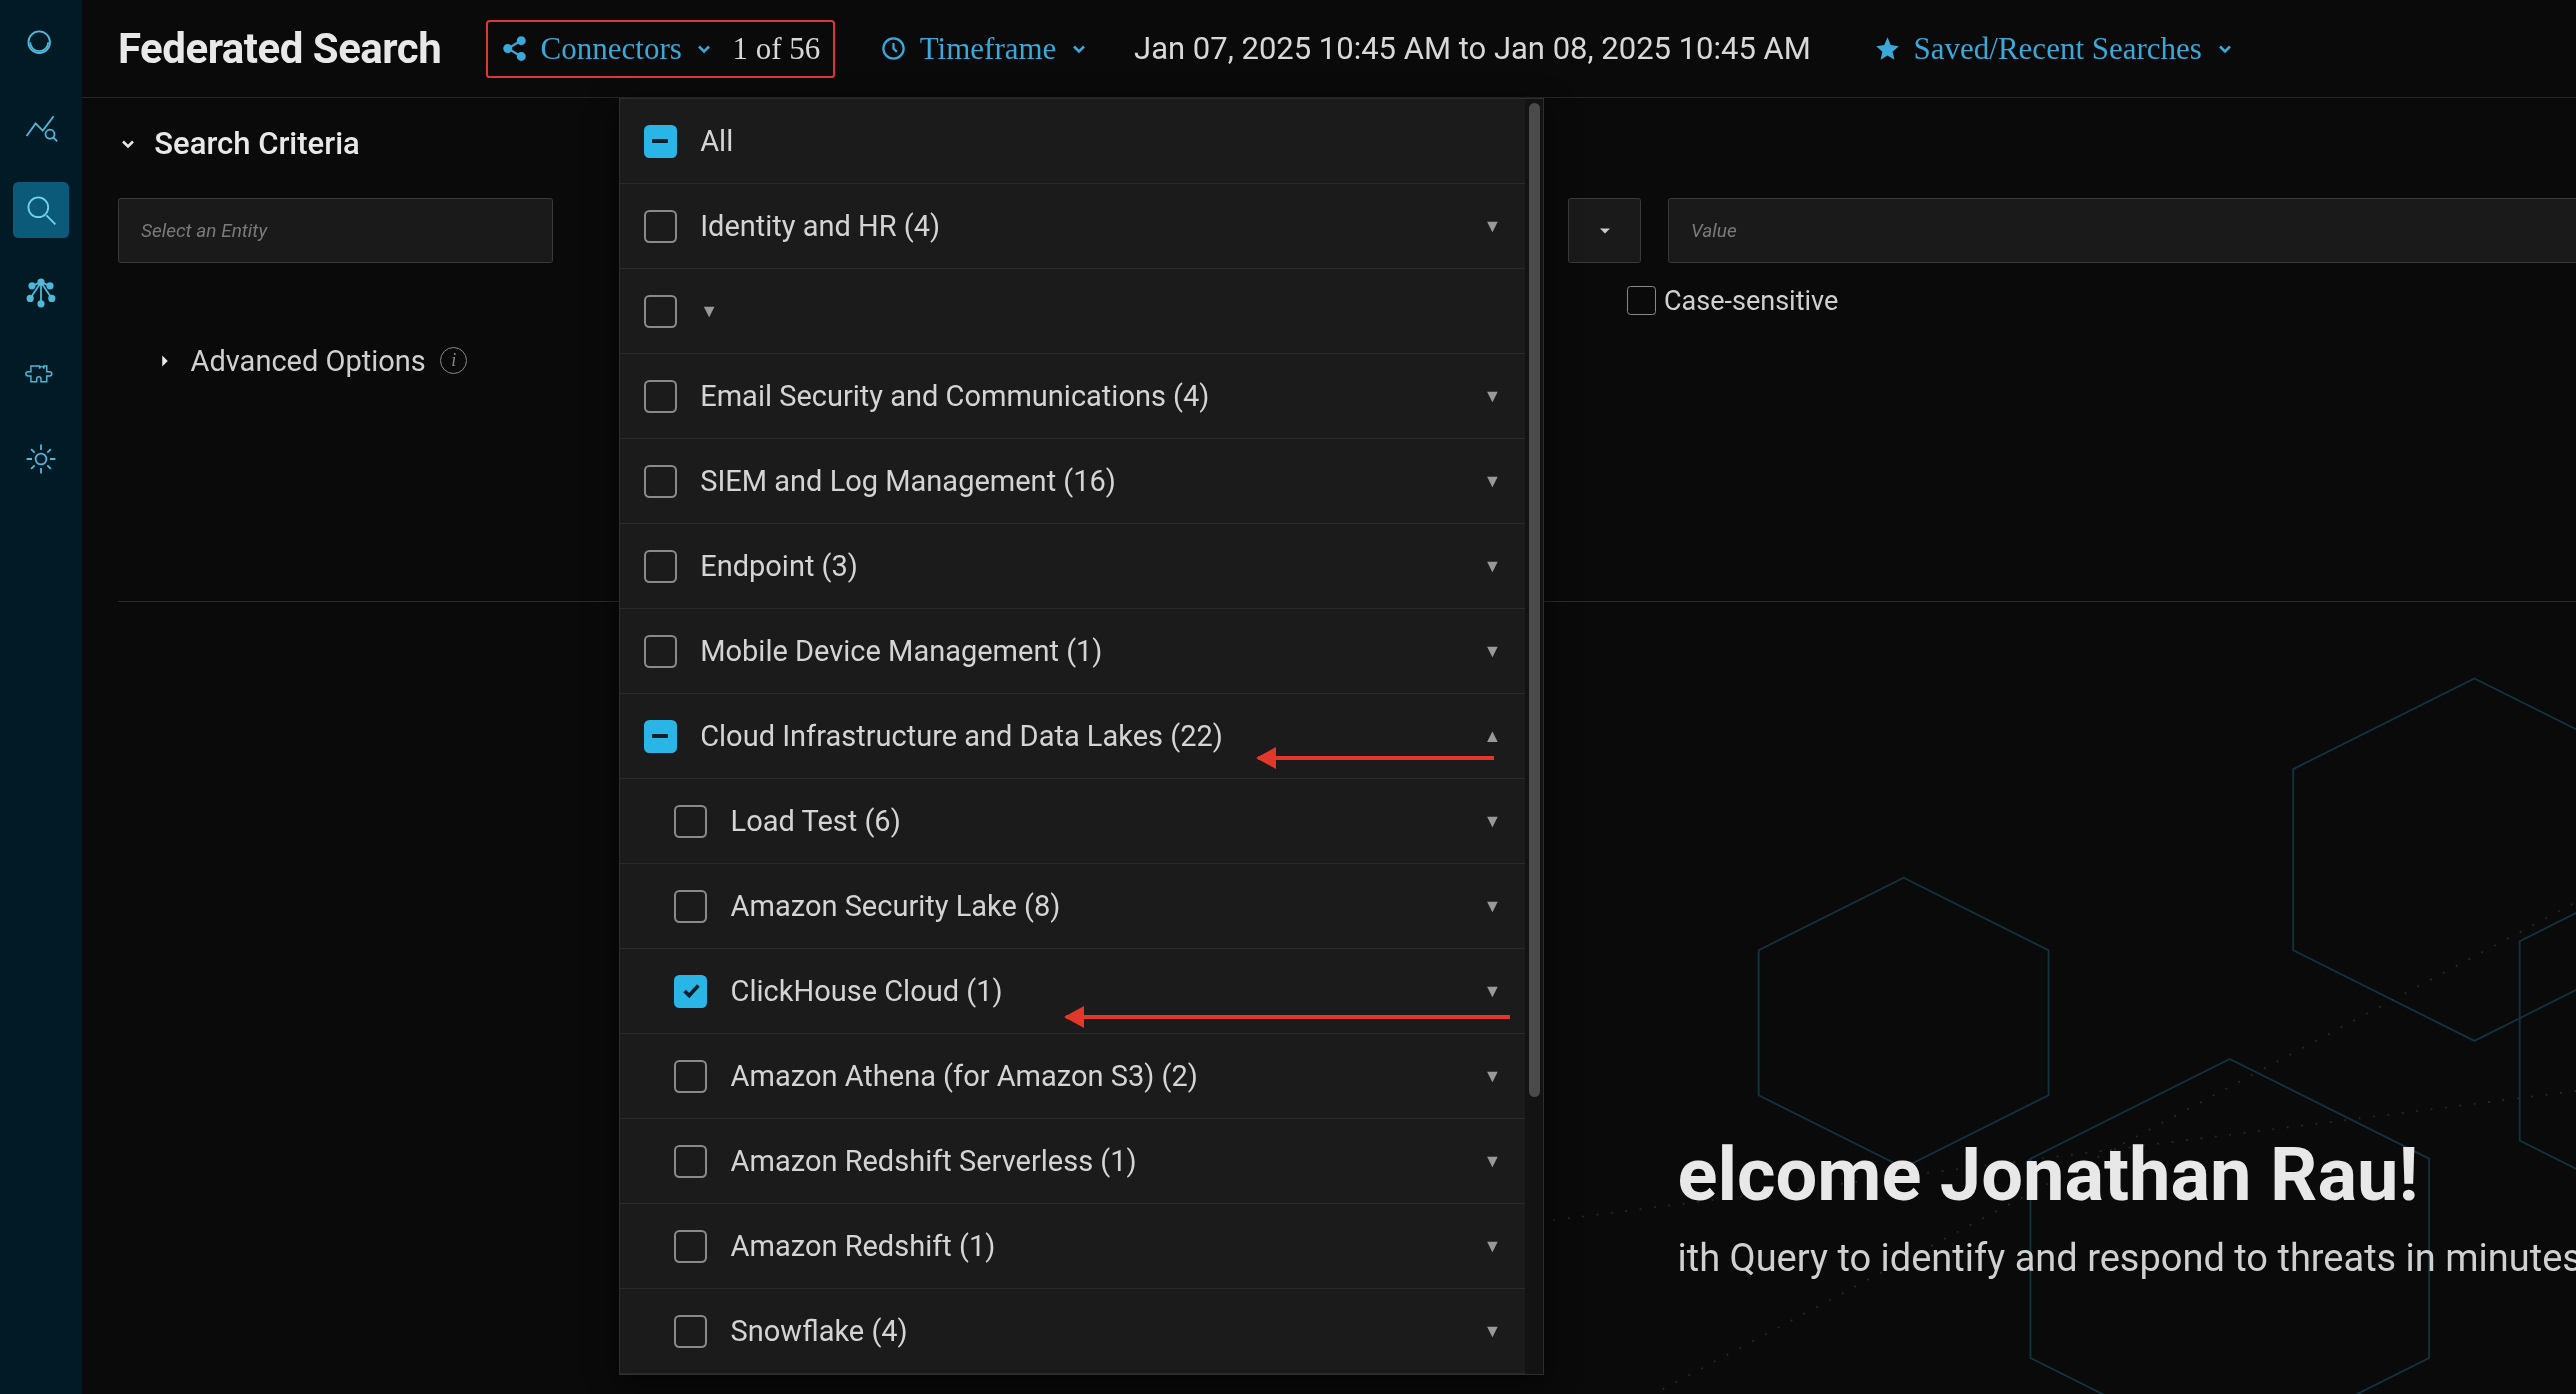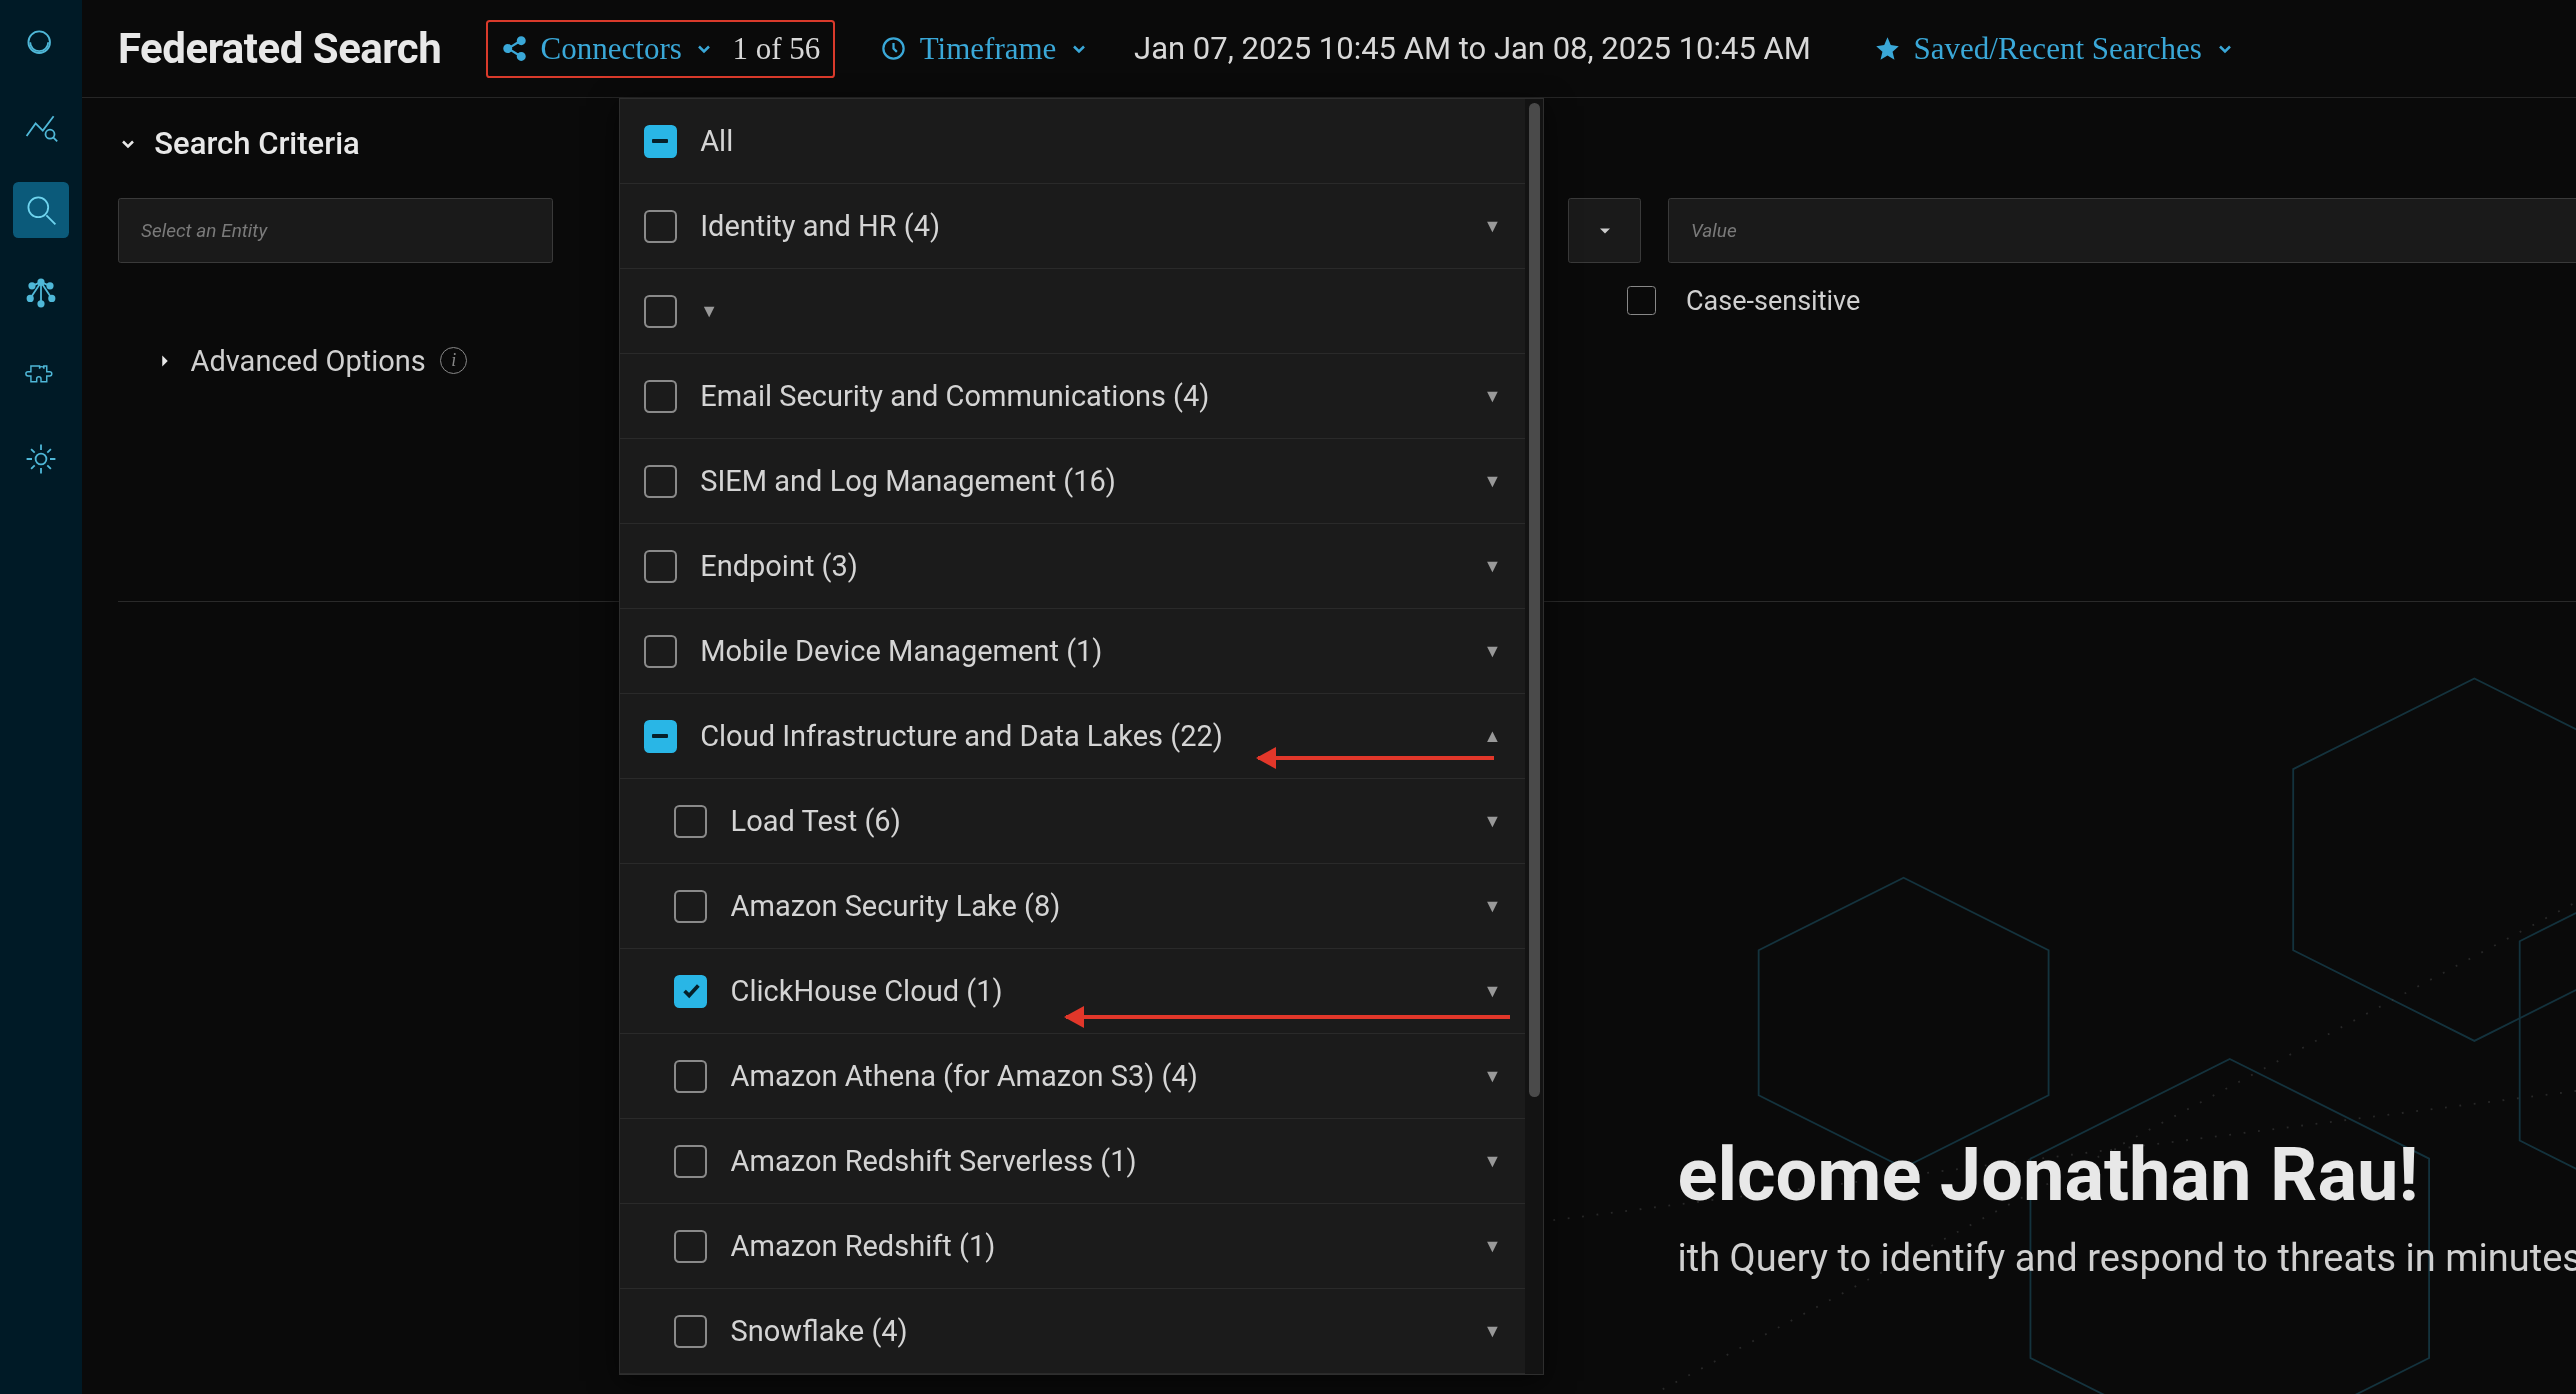--- a/index.html
+++ b/index.html
@@ -74,21 +74,21 @@
     background:#1a1a1a; border:0.9px solid #3a3a3a; height:65px;
     display:flex; align-items:center; padding:0 22px; font-size:19px;
     color:#7a7a7a; border-radius:2.7px;
   }
   .field.entity { width: 435px; }
   .field.small { width: 73px; justify-content:center; }
   .field.value { width: 997px; }
   .adv { display:flex; align-items:center; gap:14.5px; font-size:29px; color:#d0d0d0; margin-top:9px; padding-left:36px; }
   .info-circle { width:27px; height:27px; border:1.8px solid #888; border-radius:50%; display:flex; align-items:center; justify-content:center; font-size:18px; color:#888; font-style:italic; font-family:serif;}
   .chk { width:29px; height:29px; border:1.8px solid #888; border-radius:3.6px; flex-shrink:0; }
-  .case-row { display:flex; align-items:center; gap:30px; font-size:27px; color:#d0d0d0; }
+  .case-row { display:flex; align-items:center; gap:8px; font-size:27px; color:#d0d0d0; }
   .welcome-text {
     position:absolute; top:1033px; right:109px; text-align:left;
     pointer-events:none;
   }
   .welcome-text h1 { font-size:74px; font-weight:700; margin-bottom:18px; }
   .welcome-text p { font-size:38px; color:#d0d0d0; }
 
   
   .dropdown {
     position:absolute;
@@ -353,21 +353,21 @@
             <div class="box chk-on">
               <svg viewBox="0 0 24 24">
                 <path d="M5 12l5 5L20 6"></path>
               </svg>
             </div>
             <div class="label">ClickHouse Cloud (1)</div>
             <div class="caret">▼</div>
           </div>
           <div class="dd-row child">
             <div class="box"></div>
-            <div class="label">Amazon Athena (for Amazon S3) (4)</div>
+            <div class="label">Amazon Athena (for Amazon S3) (2)</div>
             <div class="caret">▼</div>
           </div>
           <div class="dd-row child">
             <div class="box"></div>
             <div class="label">Amazon Redshift Serverless (1)</div>
             <div class="caret">▼</div>
           </div>
           <div class="dd-row child">
             <div class="box"></div>
             <div class="label">Amazon Redshift (1)</div>

